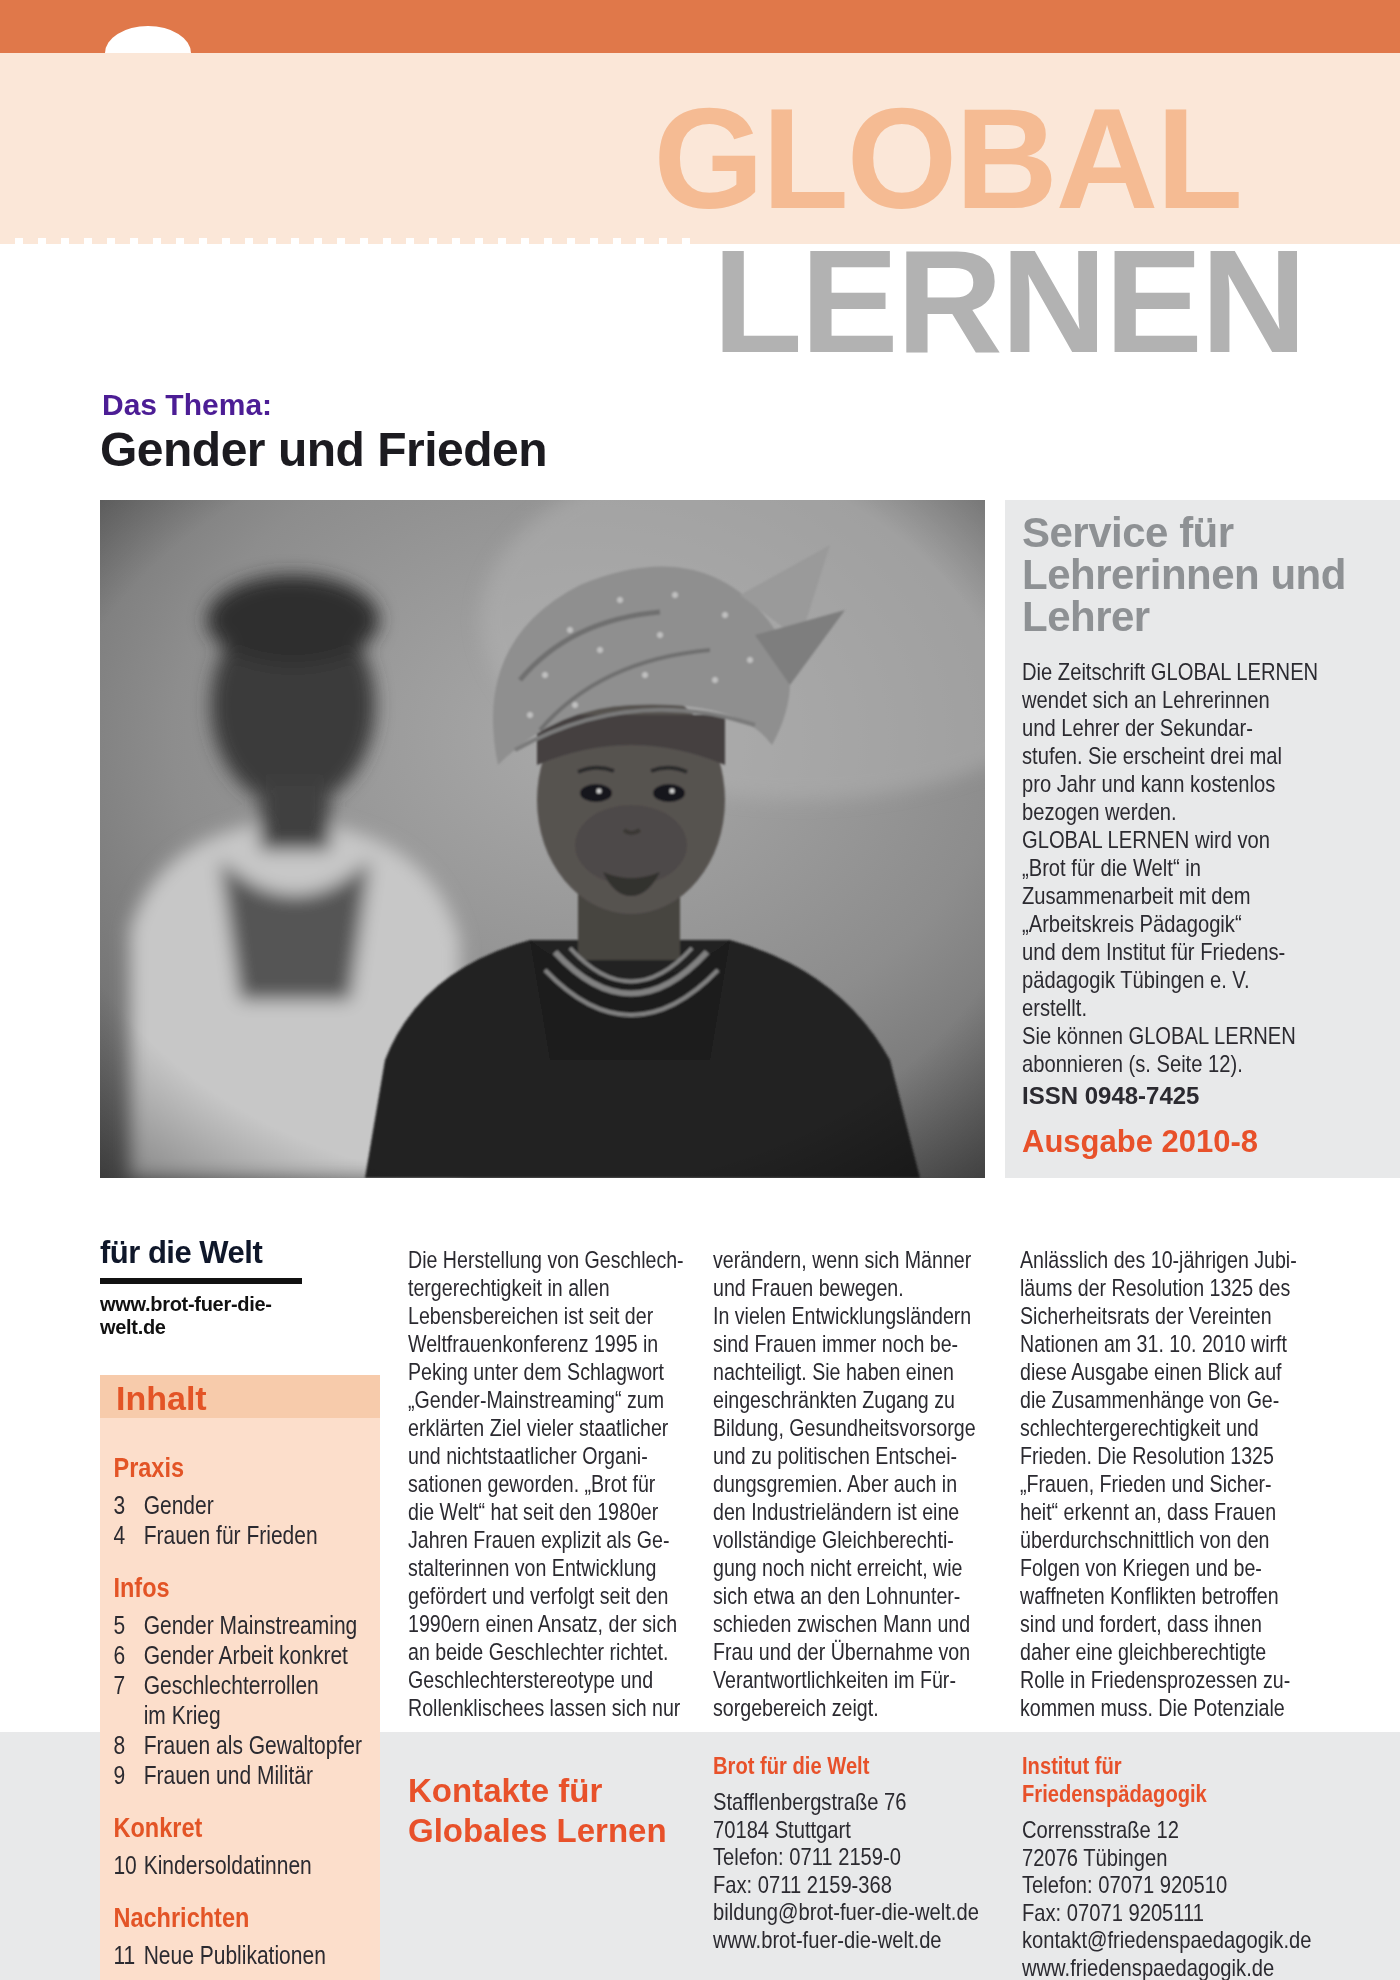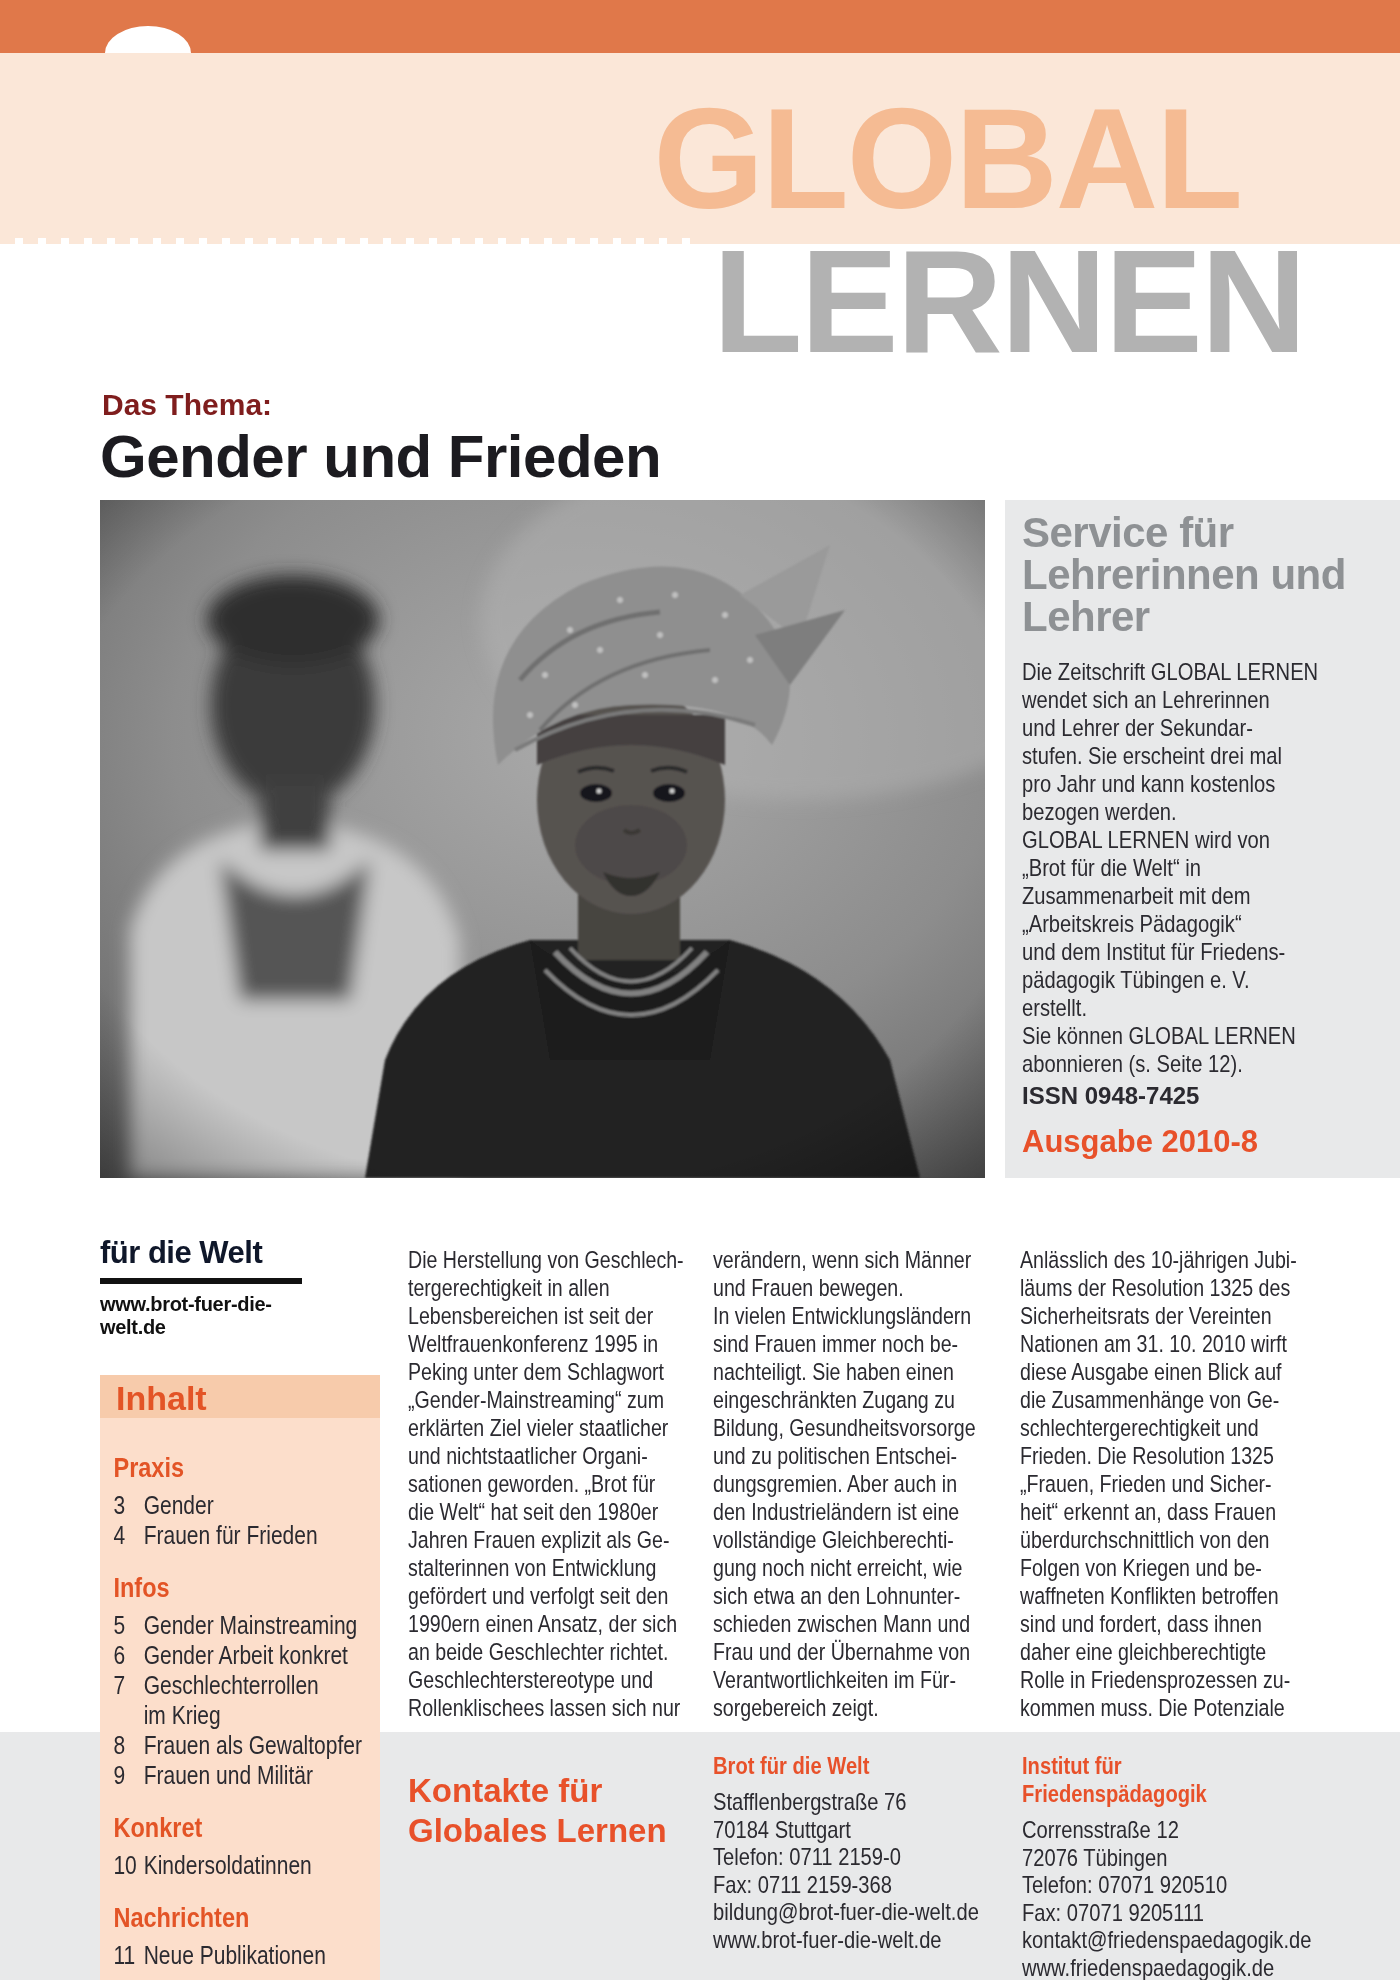--- a/index.html
+++ b/index.html
@@ -10,22 +10,22 @@
   .dome{position:absolute;left:105px;top:26px;width:86px;height:27px;background:#ffffff;
         border-radius:43px 43px 0 0 / 27px 27px 0 0;}
   .band{position:absolute;left:0;top:53px;width:1400px;height:191px;background:#fbe7d8;}
   .band-perf{position:absolute;left:0;bottom:0;width:700px;height:6px;
         background:repeating-linear-gradient(90deg,#fbe7d8 0 15px,#ffffff 15px 23px);}
   .global{position:absolute;top:88px;right:159px;font-size:142px;font-weight:bold;
         line-height:1;letter-spacing:-2px;color:#f5bb93;white-space:nowrap;}
   .lernen{position:absolute;top:228px;right:95px;font-size:147px;font-weight:bold;
         line-height:1;letter-spacing:-2px;color:#b2b2b2;white-space:nowrap;}
   
-  .kicker{position:absolute;left:102px;top:388px;font-size:30px;font-weight:bold;color:#7f1d1d;}
-  .theme-title{position:absolute;left:100px;top:422px;margin:0;font-size:60px;font-weight:bold;
+  .kicker{position:absolute;left:102px;top:388px;font-size:30px;font-weight:bold;color:#4c1d95;}
+  .theme-title{position:absolute;left:100px;top:422px;margin:0;font-size:48px;font-weight:bold;
         color:#1c1b20;letter-spacing:-0.5px;}
   
   .photo{position:absolute;left:100px;top:500px;width:885px;height:678px;overflow:hidden;background:#8a8a8a;}
   .photo svg{display:block;width:100%;height:100%;}
   
   .service{position:absolute;left:1005px;top:500px;width:460px;height:678px;background:#e8e9ea;}
   .service h2{position:absolute;left:17px;top:12px;margin:0;font-size:42px;line-height:42px;
         font-weight:bold;color:#8e9194;letter-spacing:-0.5px;}
   .service .body{position:absolute;left:17px;top:158px;width:420px;font-size:24px;line-height:28px;
         white-space:pre-line;transform:scaleX(0.84);transform-origin:left top;}

